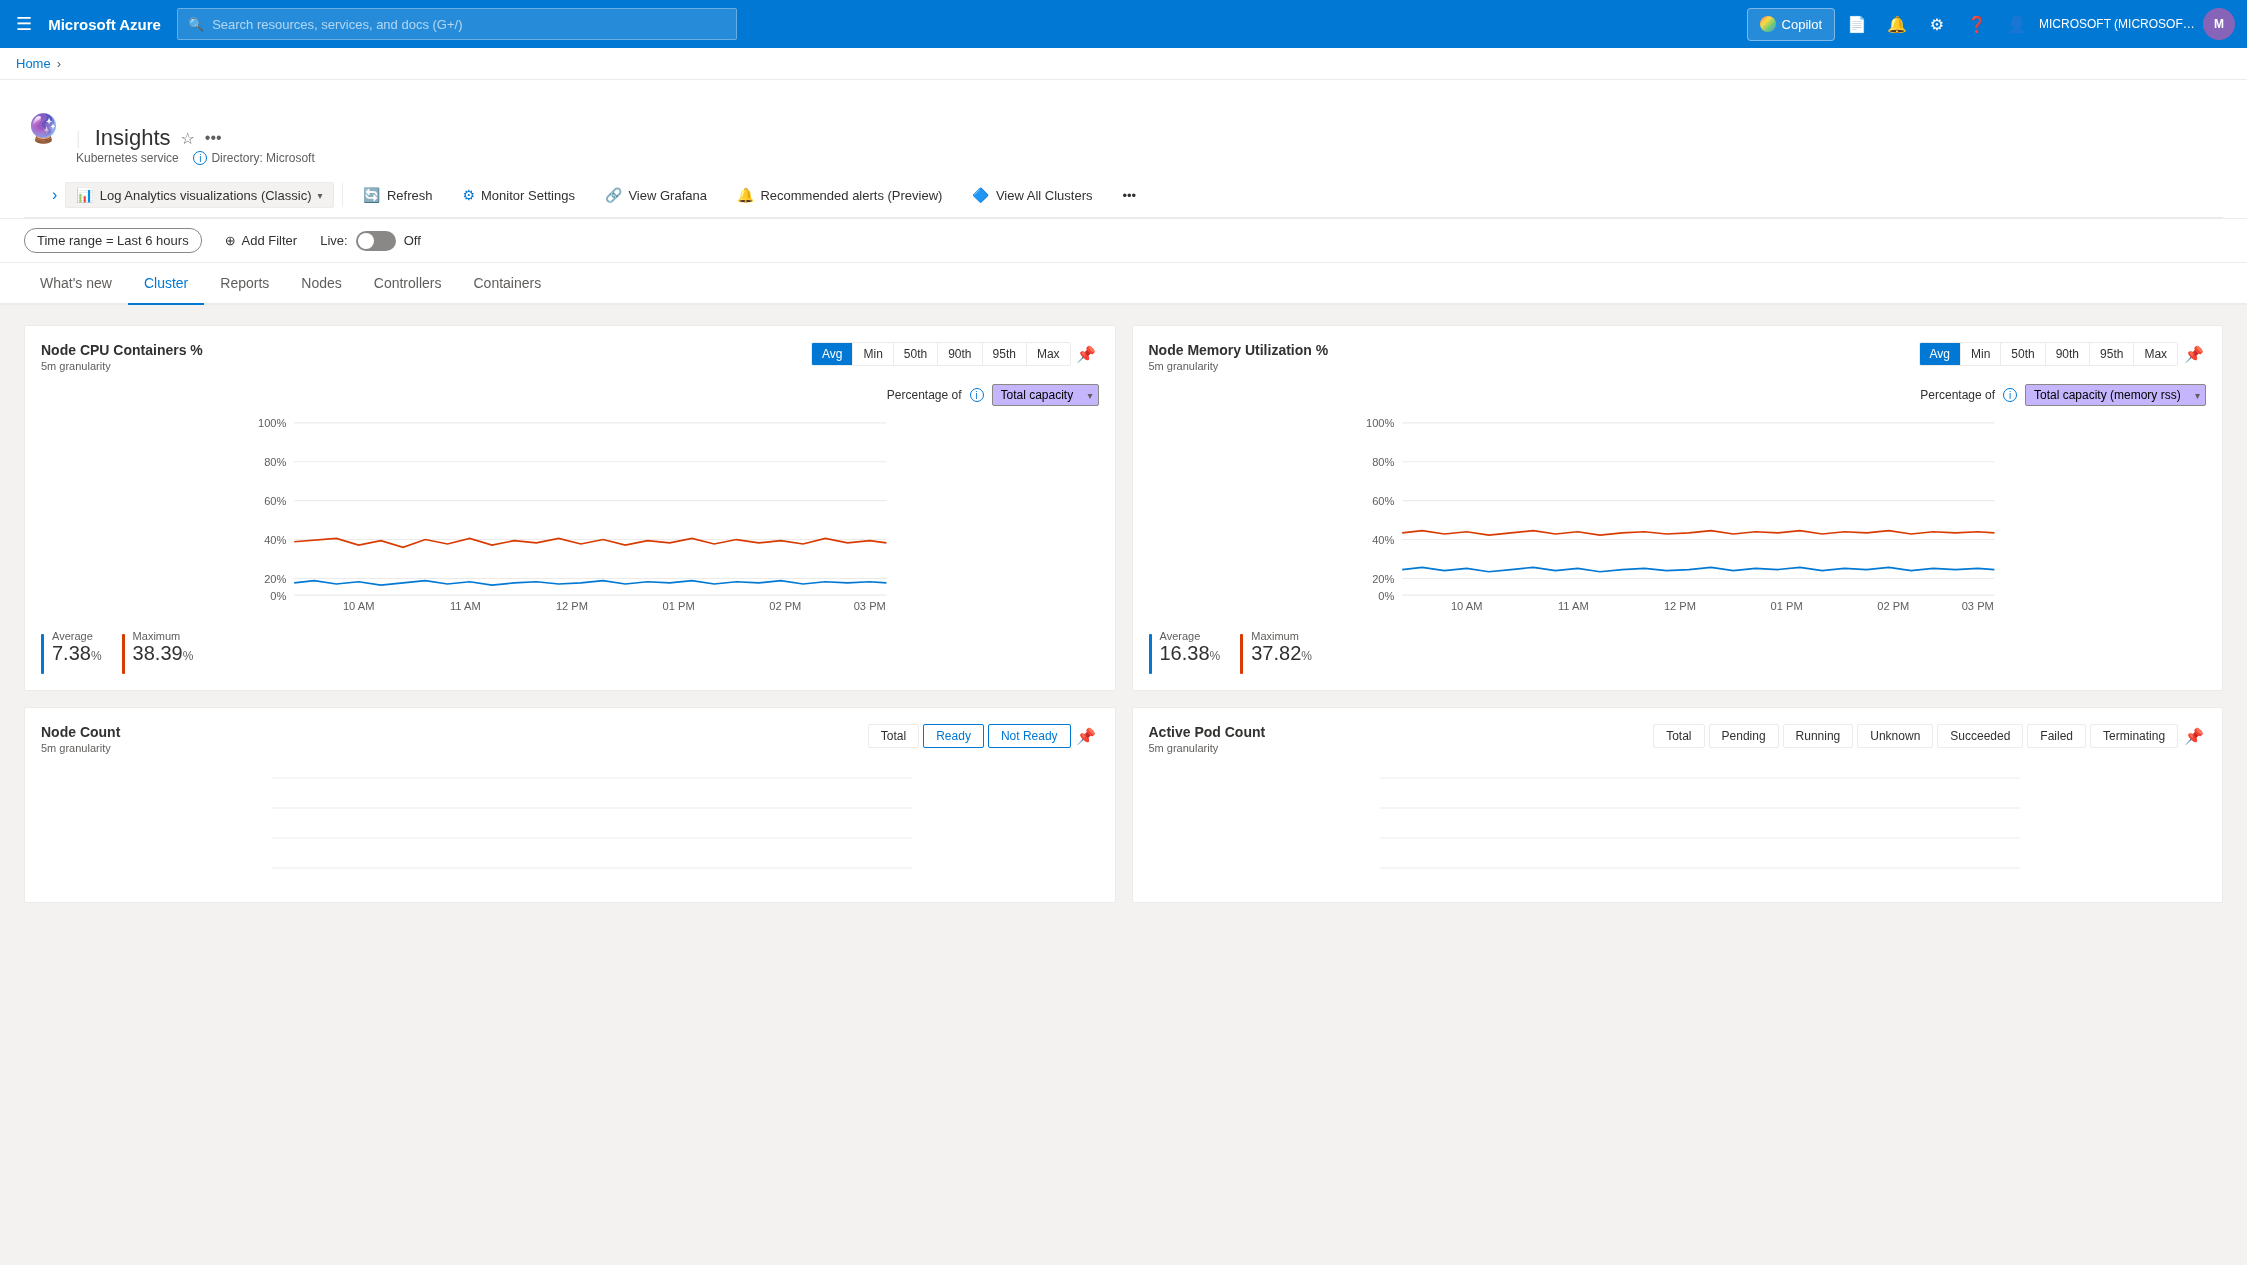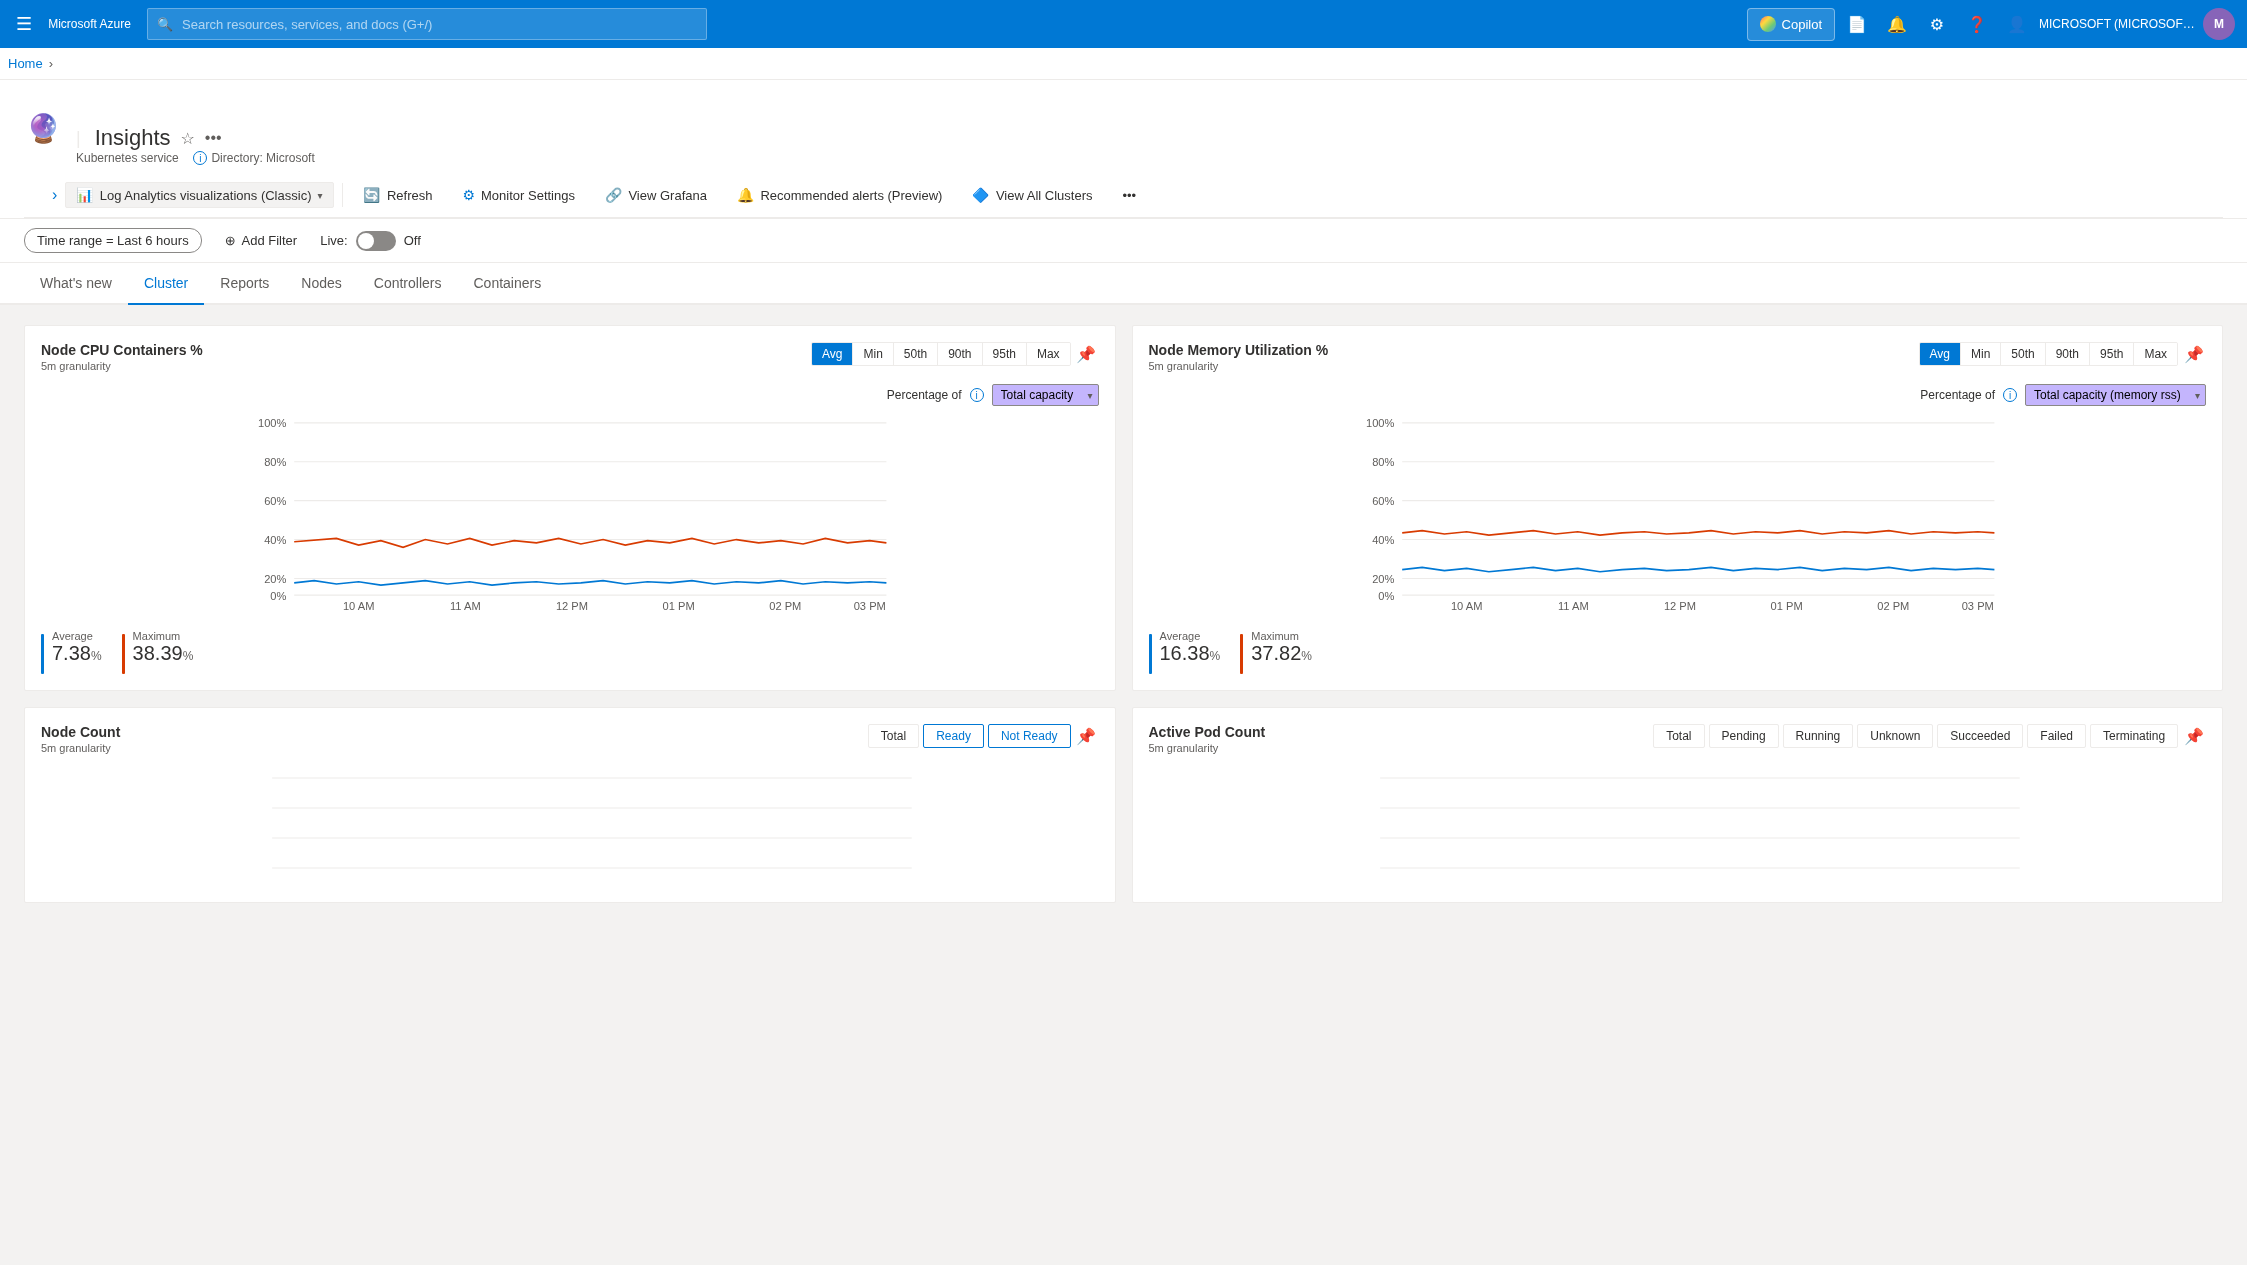--- a/index.html
+++ b/index.html
@@ -11,21 +11,21 @@
       height: 48px;
       display: flex;
       align-items: center;
       padding: 0 12px;
       gap: 12px;
       color: white;
       position: relative;
       z-index: 100;
     }
     .topbar-hamburger { font-size: 18px; cursor: pointer; padding: 4px; }
-    .topbar-logo { font-size: 12px; font-weight: 400; white-space: nowrap; }
+    .topbar-logo { font-size: 15px; font-weight: 700; white-space: nowrap; }
     .topbar-search {
       flex: 1;
       max-width: 560px;
       background: rgba(255,255,255,0.15);
       border: 1px solid rgba(255,255,255,0.3);
       border-radius: 2px;
       height: 32px;
       display: flex;
       align-items: center;
       padding: 0 10px;
@@ -62,21 +62,21 @@
     .user-avatar {
       width: 32px; height: 32px; border-radius: 50%;
       background: #8764b8; color: white;
       display: flex; align-items: center; justify-content: center;
       font-size: 12px; font-weight: 600; cursor: pointer;
     }
 
     
     .breadcrumb-bar {
       background: white;
-      padding: 8px 8px;
+      padding: 8px 16px;
       display: flex;
       align-items: flex-end;
       gap: 6px;
       font-size: 13px;
       border-bottom: 1px solid #edebe9;
     }
     .breadcrumb-link { color: #0078d4; cursor: pointer; text-decoration: none; }
     .breadcrumb-sep { color: #605e5c; }
 
     

